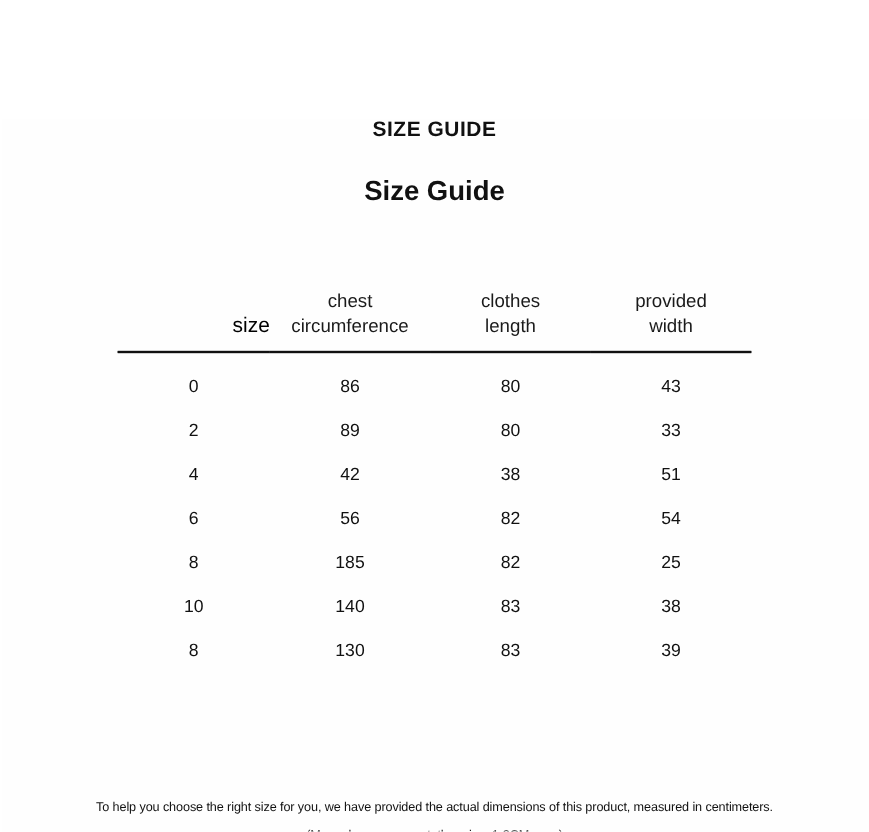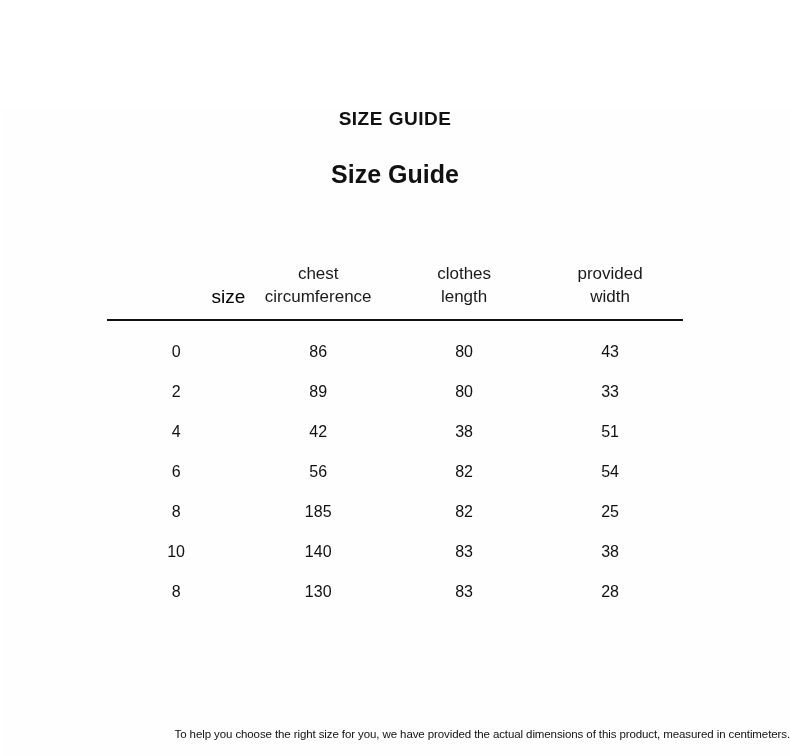--- a/index.html
+++ b/index.html
@@ -93,21 +93,20 @@
     position: absolute;
     left: 0;
     right: 0;
     top: 620px;
     text-align: center;
   }
   .footnote-1 {
     font-size: 11.5px;
     color: #111;
     letter-spacing: -0.1px;
-    text-align: right;
   }
   .footnote-2 {
     font-size: 11.5px;
     color: #111;
     margin-top: 14px;
     letter-spacing: -0.1px;
   }
   .edge-left {
     position: absolute;
     left: 0;
@@ -188,21 +187,21 @@
         <tr>
           <td>10</td>
           <td>140</td>
           <td>83</td>
           <td>38</td>
         </tr>
         <tr>
           <td>8</td>
           <td>130</td>
           <td>83</td>
-          <td>28</td>
+          <td>39</td>
         </tr>
       </tbody>
     </table>
   </div>
 
   <div class="footnotes">
     <div class="footnote-1">To help you choose the right size for you, we have provided the actual dimensions of this product, measured in centimeters.</div>
     <div class="footnote-2">(Manual measurement, there is a 1-3CM error)</div>
   </div>
 

